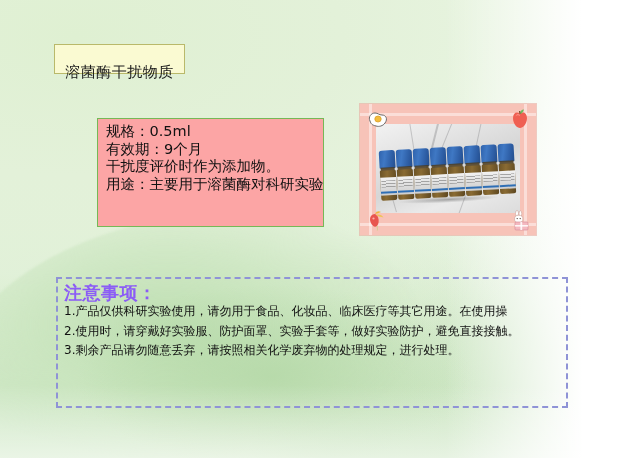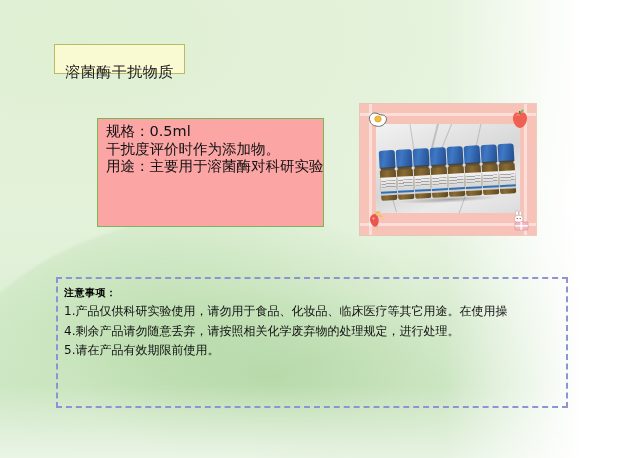--- a/index.html
+++ b/index.html
@@ -139,21 +139,21 @@
   .st-br{right:4px;bottom:3px;}
 
   
   .notes-box{
     position:absolute;left:56px;top:277px;width:512px;height:131px;
     border:2px dashed #8f93d6;
     box-sizing:border-box;padding:4px 0 0 6px;
     background:transparent;
   }
   .notes-title{
-    font-size:10px;font-weight:bold;color:#000000;line-height:19px;letter-spacing:.5px;
+    font-size:18px;font-weight:bold;color:#8b5cf6;line-height:19px;letter-spacing:.5px;
   }
   .note-line{
     font-size:12px;color:#111;line-height:19.5px;white-space:nowrap;
   }
 </style>
 </head>
 <body>
 
 <div id="slide">
 
@@ -162,20 +162,21 @@
   <div class="bg-swoop2"></div>
   <div class="bg-fade-right"></div>
   <div class="bg-fade-bottom"></div>
 
   <div class="title-box">
     <span class="t">溶菌酶干扰物质</span>
   </div>
 
   <div class="spec-box">
     <div class="spec-line">规格：0.5ml</div>
+    <div class="spec-line">有效期：9个月</div>
     <div class="spec-line">干扰度评价时作为添加物。</div>
     <div class="spec-line">用途：主要用于溶菌酶对科研实验</div>
   </div>
 
   <div class="photo-frame">
     <div class="frame-stripes">
       <i class="fs-v1"></i>
         <i class="fs-v2"></i>
         <i class="fs-h1"></i>
         <i class="fs-h2"></i>
@@ -299,17 +300,17 @@
         <rect x="7" y="12" width="13" height="8" rx="1" fill="#f4b9c0" stroke="#d98f9c" stroke-width=".7"></rect>
         <rect x="7" y="15" width="13" height="1.6" fill="#ffffff" opacity=".85"></rect>
         <rect x="12.4" y="12" width="1.8" height="8" fill="#ffffff" opacity=".85"></rect>
       </svg>
     </div>
   </div>
 
   <div class="notes-box">
     <div class="notes-title">注意事项：</div>
     <div class="note-line">1.产品仅供科研实验使用，请勿用于食品、化妆品、临床医疗等其它用途。在使用操</div>
-    <div class="note-line">4.剩余产品请勿随意丢弃，请按照相关化学废弃物的处理规定，进行处理。</div>
-    <div class="note-line">5.请在产品有效期限前使用。</div>
+    <div class="note-line">2.使用时，请穿戴好实验服、防护面罩、实验手套等，做好实验防护，避免直接接触。</div>
+    <div class="note-line">3.剩余产品请勿随意丢弃，请按照相关化学废弃物的处理规定，进行处理。</div>
   </div>
 
 </div>
 
 </body></html>

